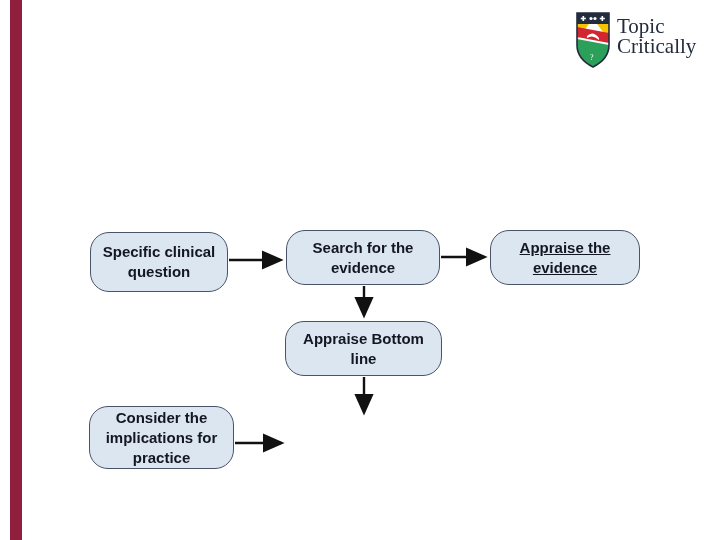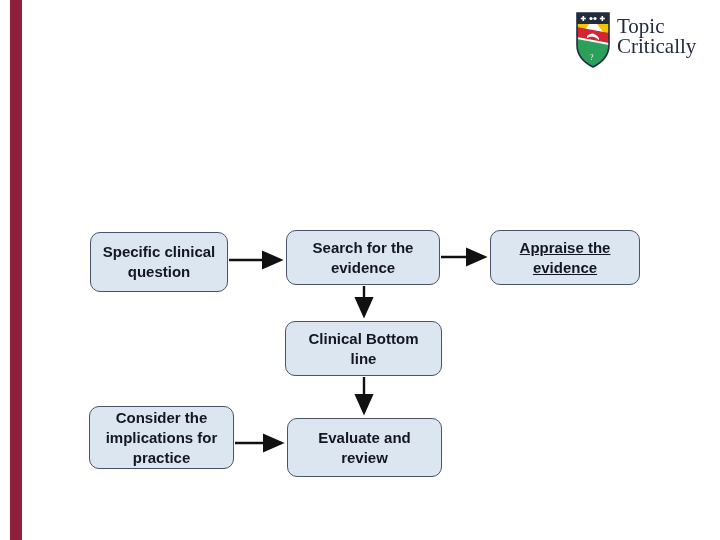--- a/index.html
+++ b/index.html
@@ -22,21 +22,21 @@
   }
   .page-title{
     position:absolute;left:78px;top:92px;width:600px;
     font-size:39px;line-height:1.25;letter-spacing:-1px;
     color:var(--title-color,#2e4e6f);white-space:nowrap;
   }
   .flow-box{
     position:absolute;box-sizing:border-box;
     background:var(--box-fill,#dce6f1);
     border:1.5px solid var(--box-border,#49546a);
-    border-radius:10px;
+    border-radius:19px;
     display:flex;align-items:center;justify-content:center;text-align:center;
     font-size:15px;font-weight:600;line-height:20px;
     color:var(--box-text,#131722);
     white-space:pre-line;
   }
   .b-specific {left:90px; top:232px;width:138px;height:60px;}
   .b-search   {left:286px;top:230px;width:154px;height:55px;}
   .b-appraise {left:490px;top:230px;width:150px;height:55px;text-decoration:underline;}
   .b-bottom   {left:285px;top:321px;width:157px;height:55px;}
   .b-consider {left:89px; top:406px;width:145px;height:63px;}
@@ -81,27 +81,25 @@
     </div>
   </div>
 
 
   <div class="flow-box b-specific">Specific clinical
 question</div>
   <div class="flow-box b-search">Search for the
 evidence</div>
   <div class="flow-box b-appraise">Appraise the
 evidence</div>
-  <div class="flow-box b-bottom">Clinical Bottom
+  <div class="flow-box b-bottom">Appraise Bottom
 line</div>
   <div class="flow-box b-consider">Consider the
 implications for
 practice</div>
-  <div class="flow-box b-evaluate">Evaluate and
-review</div>
 
   <svg class="arrow-layer" viewBox="0 0 720 540" xmlns="http://www.w3.org/2000/svg">
     <defs>
       <marker id="ah" markerWidth="9" markerHeight="8" refX="7.5" refY="4" orient="auto">
         <path d="M0,0 L9,4 L0,8 Z" fill="#111111"></path>
       </marker>
     </defs>
     <g stroke="#111111" stroke-width="2.4">
       <line x1="229" y1="260" x2="280" y2="260" marker-end="url(#ah)"></line>
       <line x1="441" y1="257" x2="484" y2="257" marker-end="url(#ah)"></line>

